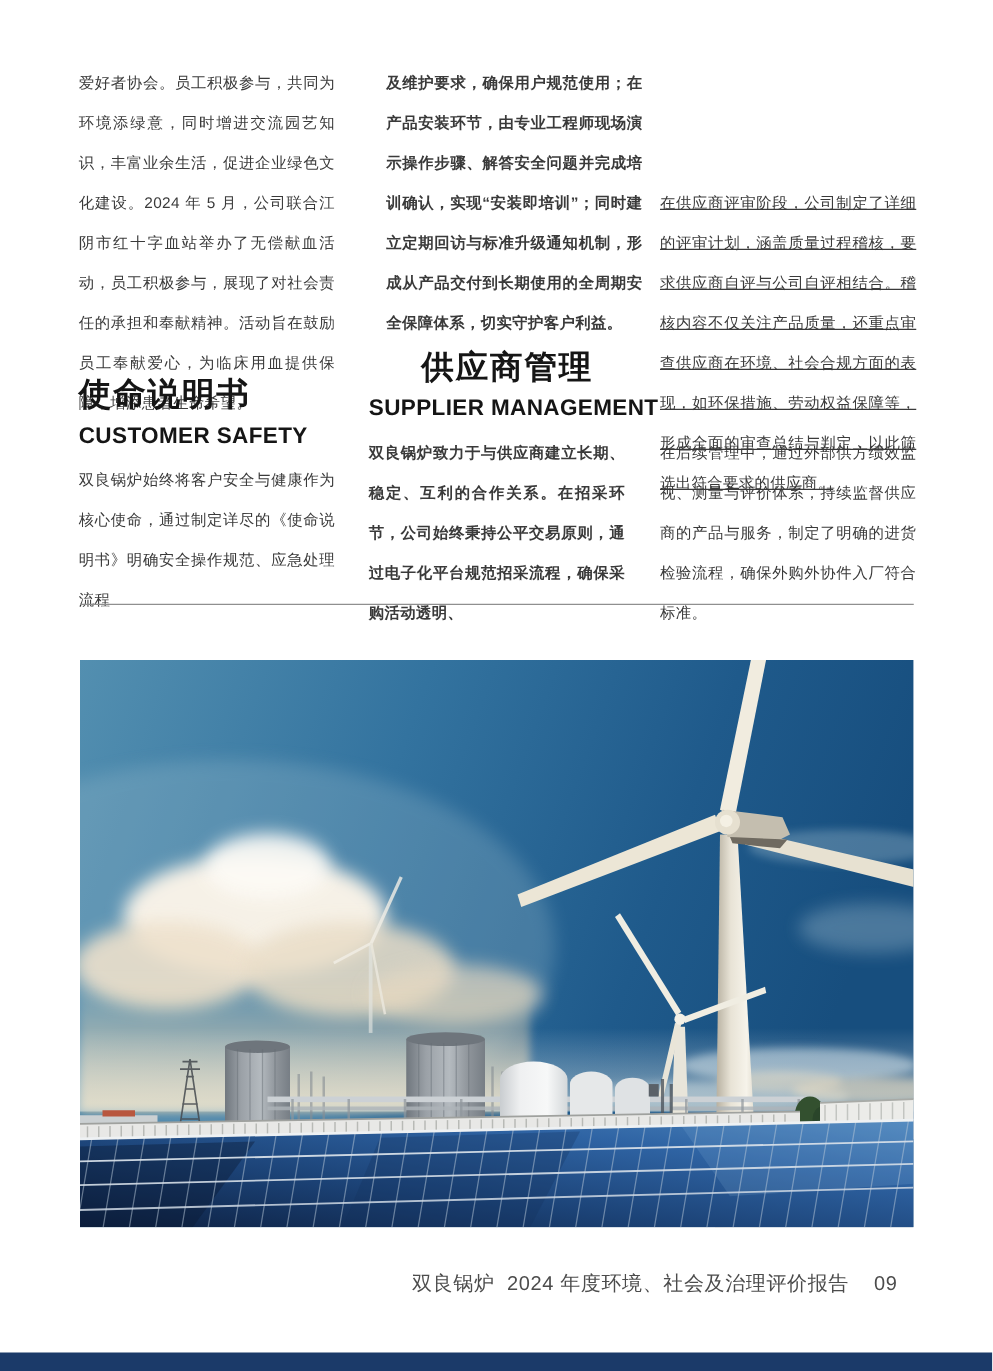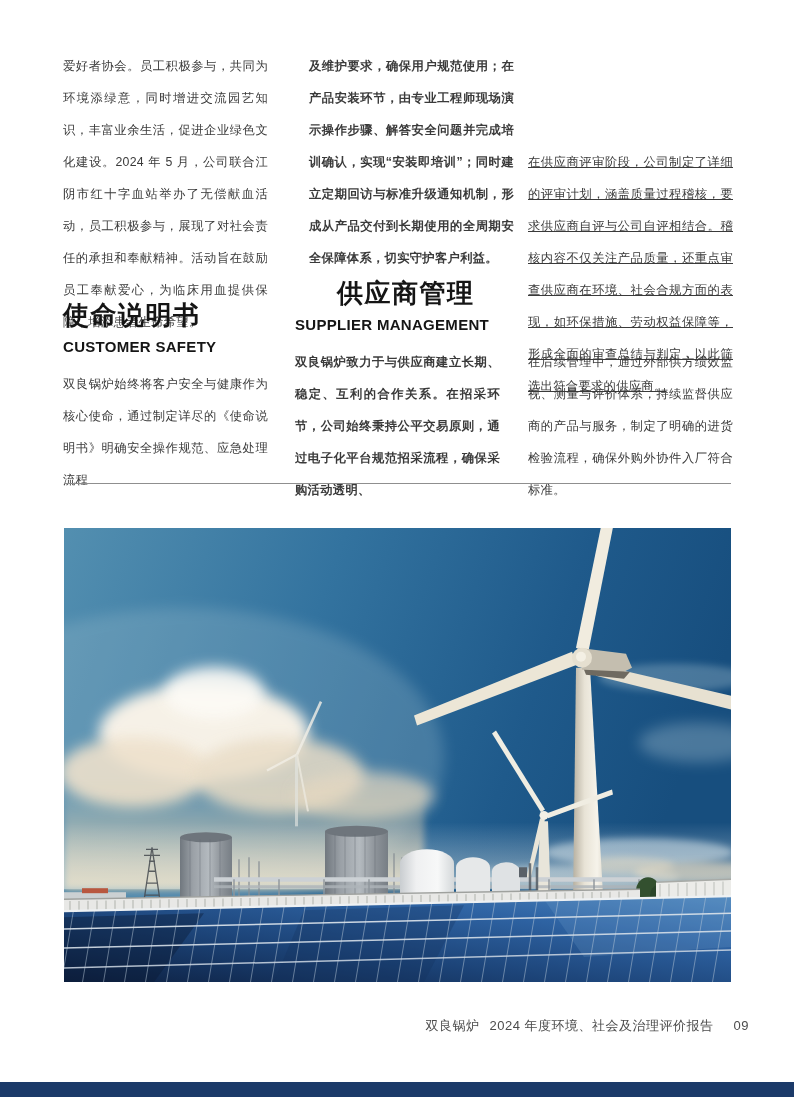--- a/index.html
+++ b/index.html
@@ -10,27 +10,27 @@
   }
   .para {
     position:absolute; width:205px; font-size:12.3px; line-height:32px;
     color:#3a3a3a; text-align:justify; word-break:break-all; letter-spacing:0.3px;
   }
   .hzh {
     position:absolute; font-size:26px; font-weight:700; color:#151515;
     letter-spacing:1.5px; line-height:30px;
   }
   .hen {
-    position:absolute; font-size:15px; font-weight:700; color:#151515;
+    position:absolute; font-size:18px; font-weight:700; color:#151515;
     letter-spacing:0.3px;
   }
   .divider { position:absolute; left:64px; top:483px; width:667px; height:1px; background:#8f8f8f; }
   .photo { position:absolute; left:64px; top:528px; width:667px; height:454px; }
   .footer {
-    position:absolute; top:1017px; right:45px; font-size:13px; color:#4c4c4c;
+    position:absolute; top:1017px; right:76px; font-size:16px; color:#4c4c4c;
     letter-spacing:0.5px; white-space:nowrap;
   }
   .f-gap-sm { display:inline-block; width:10px; }
   .f-gap-lg { display:inline-block; width:20px; }
   .bottombar { position:absolute; left:0; bottom:0; width:794px; height:15px; background:#1b3a69; }
 </style>
 </head>
 <body>
 
 <div class="page">

